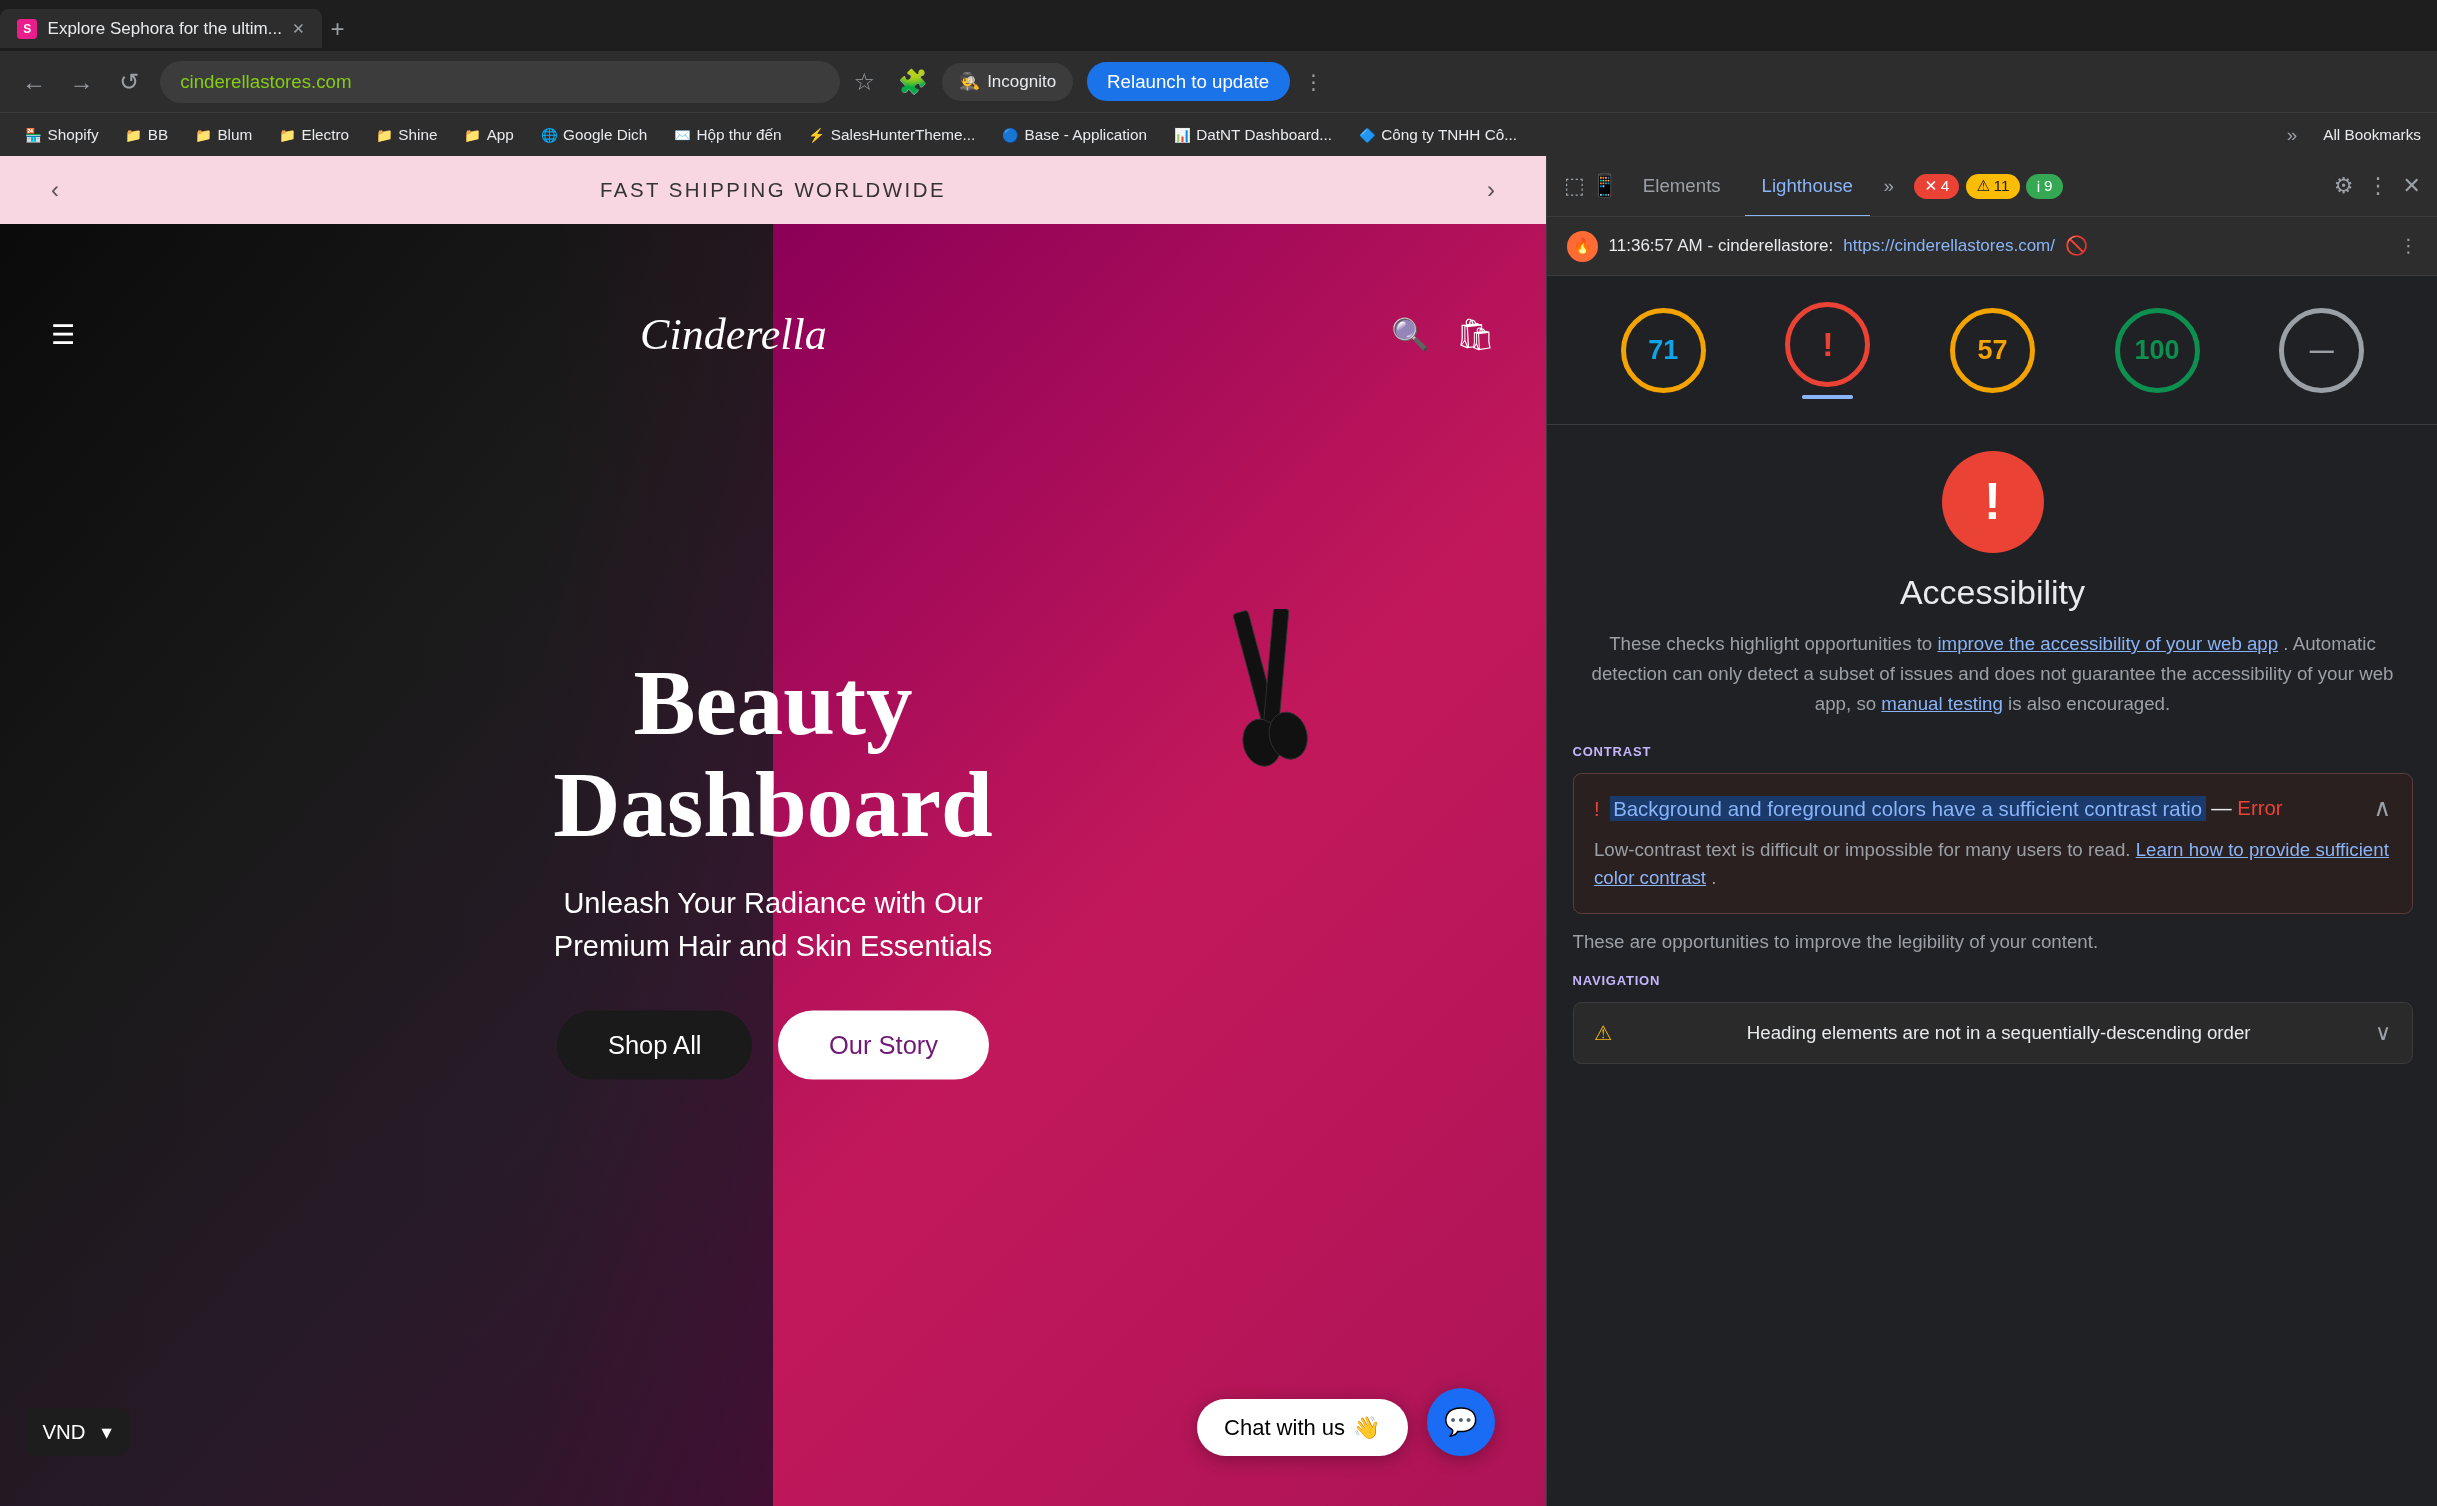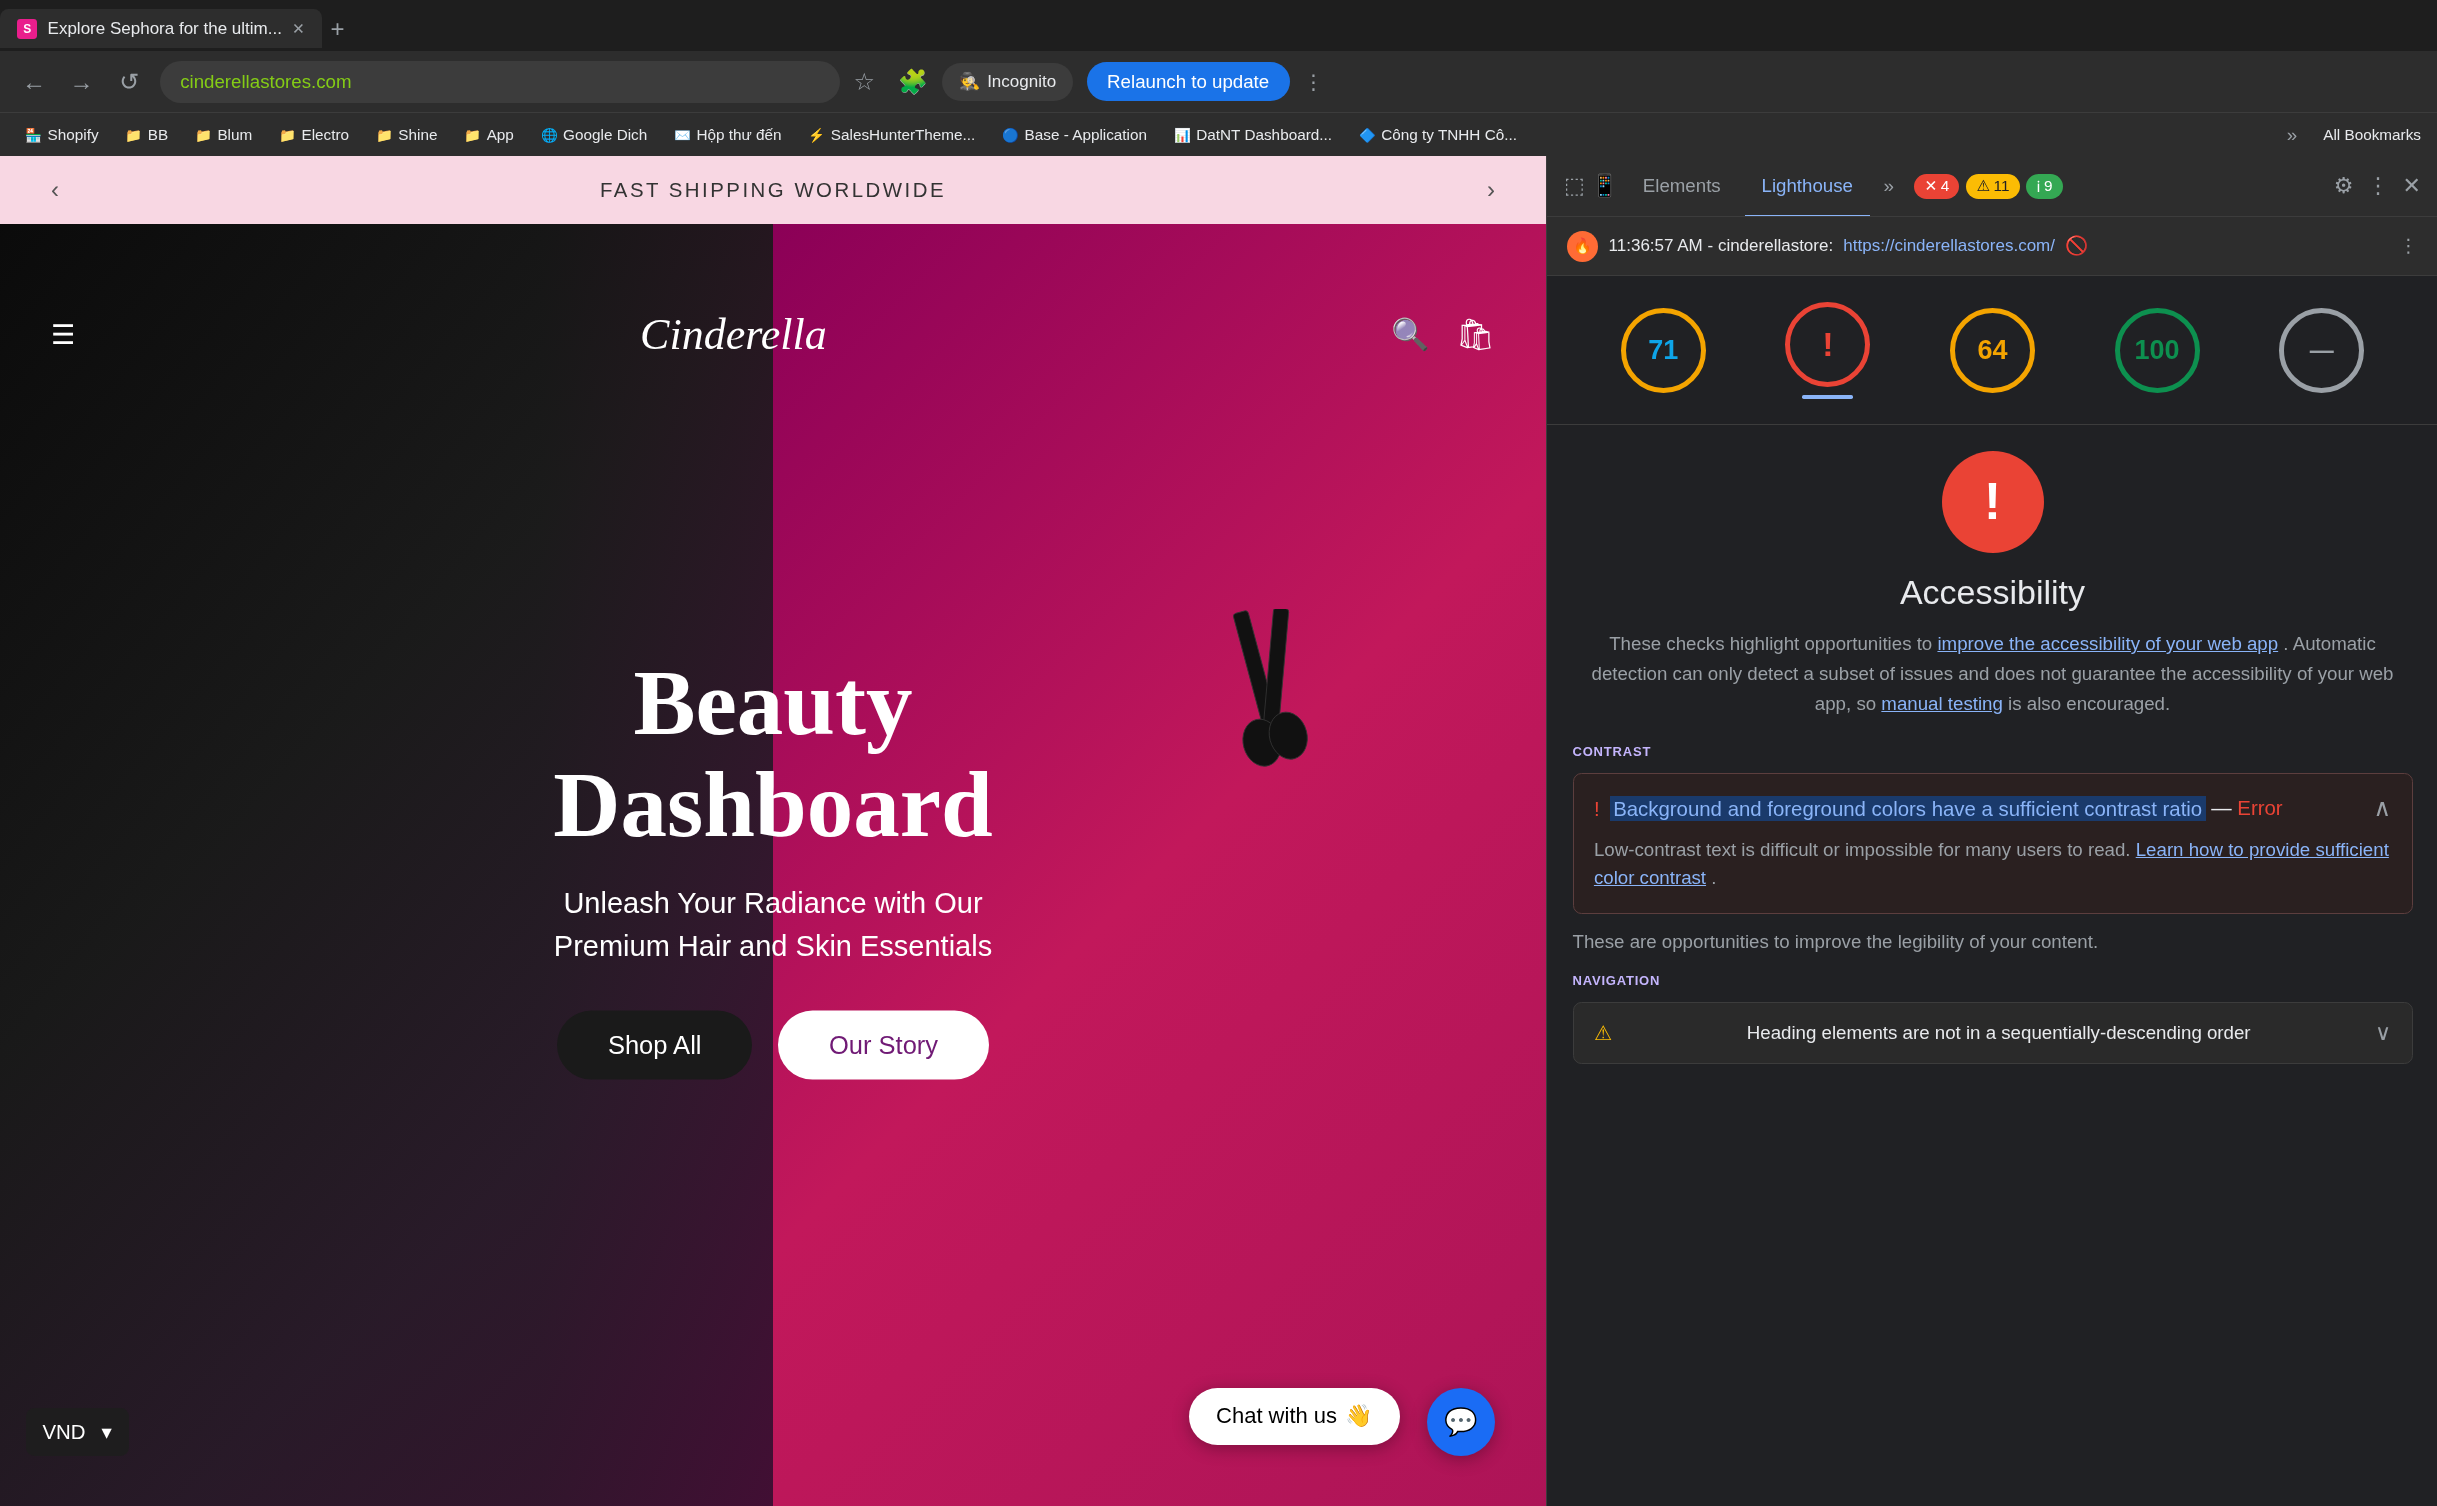--- a/index.html
+++ b/index.html
@@ -48,21 +48,21 @@
 
     .hero { position: relative; height: calc(1507px - 156px - 68px); overflow: hidden; }
 
     .hero-text { position: absolute; top: 50%; left: 50%; transform: translate(-50%, -50%); text-align: center; color: white; z-index: 5; width: 680px; }
     .hero-title { font-size: 93px; font-family: 'Georgia', serif; font-weight: bold; line-height: 1.1; margin-bottom: 25.5px; }
     .hero-subtitle { font-size: 29px; line-height: 1.5; margin-bottom: 42px; }
     .hero-buttons { display: flex; gap: 25.5px; justify-content: center; }
     .btn-shop-all { background: #1a1a1a; color: white; border: none; border-radius: 42px; padding: 20.4px 51px; font-size: 25.5px; cursor: pointer; font-weight: 500; }
     .btn-our-story { background: white; color: #701a75; border: none; border-radius: 42px; padding: 20.4px 51px; font-size: 25.5px; cursor: pointer; font-weight: 500; }
 
-    .chat-widget { position: absolute; bottom: 51px; right: 51px; display: flex; align-items: flex-start; gap: 27px; z-index: 10; }
+    .chat-widget { position: absolute; bottom: 51px; right: 51px; display: flex; align-items: flex-end; gap: 19px; z-index: 10; }
     .chat-btn { background: white; border: none; border-radius: 42px; padding: 15.3px 27px; font-size: 22px; cursor: pointer; display: flex; align-items: center; gap: 8.5px; box-shadow: 0 3.4px 17px rgba(0,0,0,0.3); }
     .chat-icon-btn { background: #1a6cf5; color: white; border: none; border-radius: 50%; width: 68px; height: 68px; font-size: 27px; cursor: pointer; box-shadow: 0 3.4px 17px rgba(0,0,0,0.3); display: flex; align-items: center; justify-content: center; }
 
     .currency-widget { position: absolute; bottom: 51px; left: 25.5px; z-index: 10; }
     .currency-btn { background: rgba(30,30,30,0.9); color: white; border: none; border-radius: 8.5px; padding: 12px 17px; font-size: 20.4px; cursor: pointer; display: flex; align-items: center; gap: 16px; }
 
     
     .scissors-decor { position: absolute; right: 15%; top: 30%; z-index: 6; }
 
     
@@ -330,21 +330,21 @@
         </div>
       </div>
       <div class="score-circle">
         <div class="score-ring red">
           <span>!</span>
         </div>
         <div class="score-indicator active"></div>
       </div>
       <div class="score-circle">
         <div class="score-ring green-74">
-          <span>64</span>
+          <span>57</span>
         </div>
       </div>
       <div class="score-circle">
         <div class="score-ring green-100">
           <span>100</span>
         </div>
       </div>
       <div class="score-circle">
         <div class="score-ring gray">
           <span>—</span>

